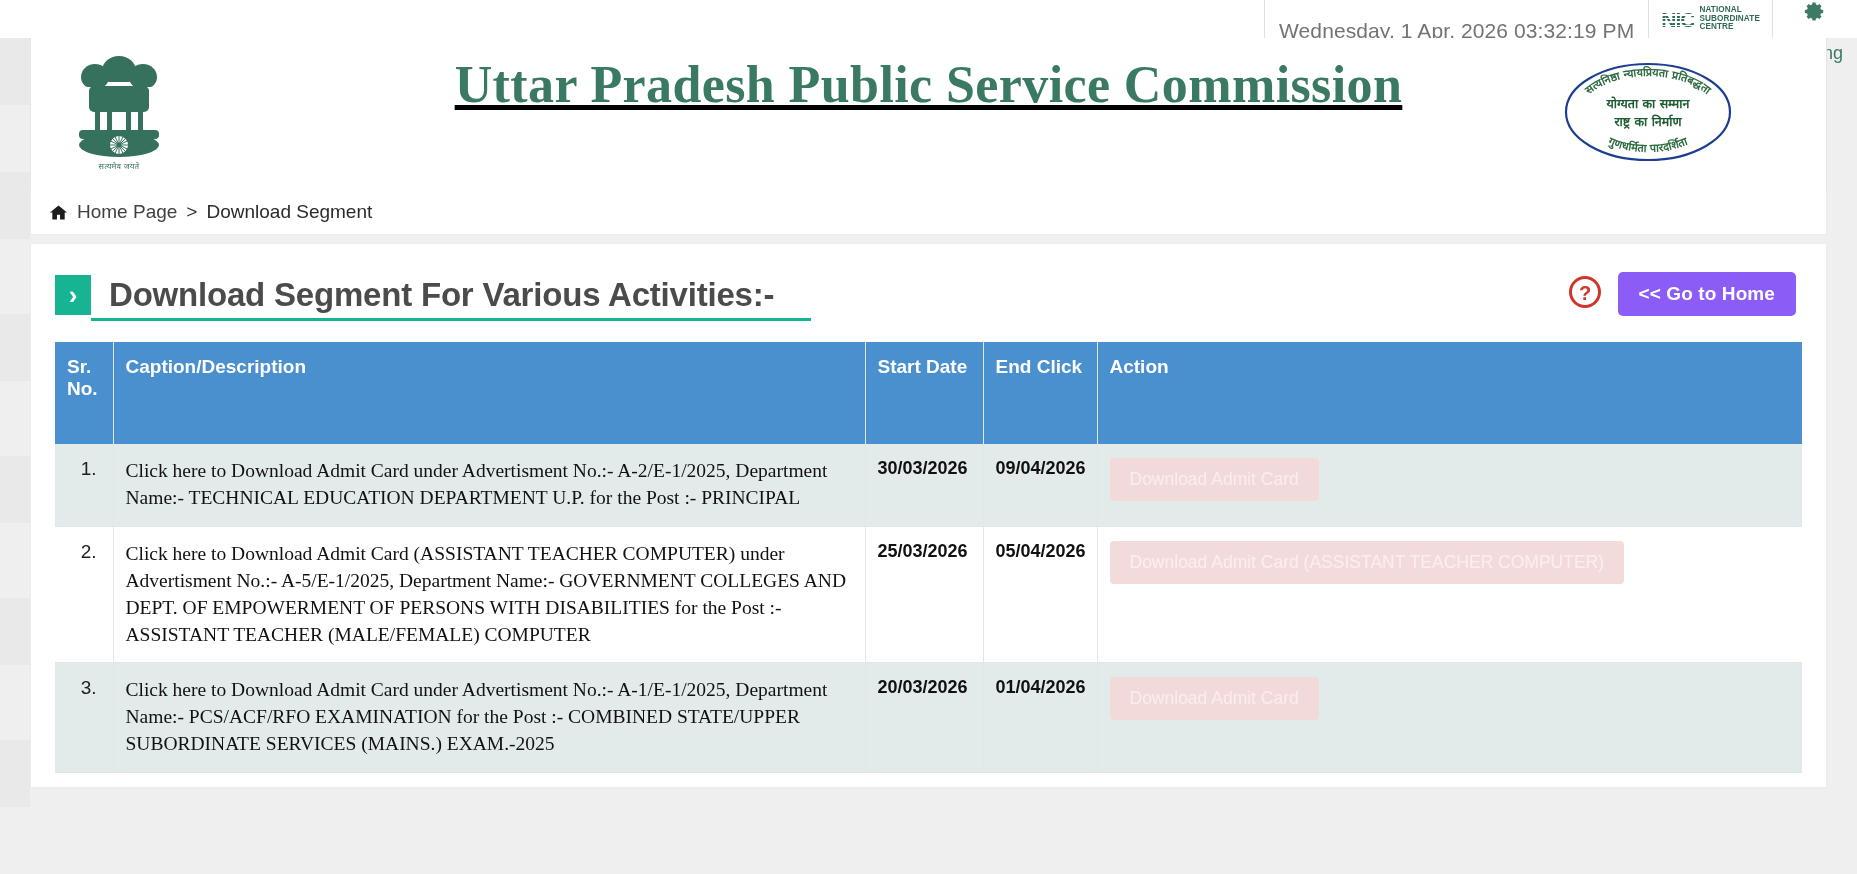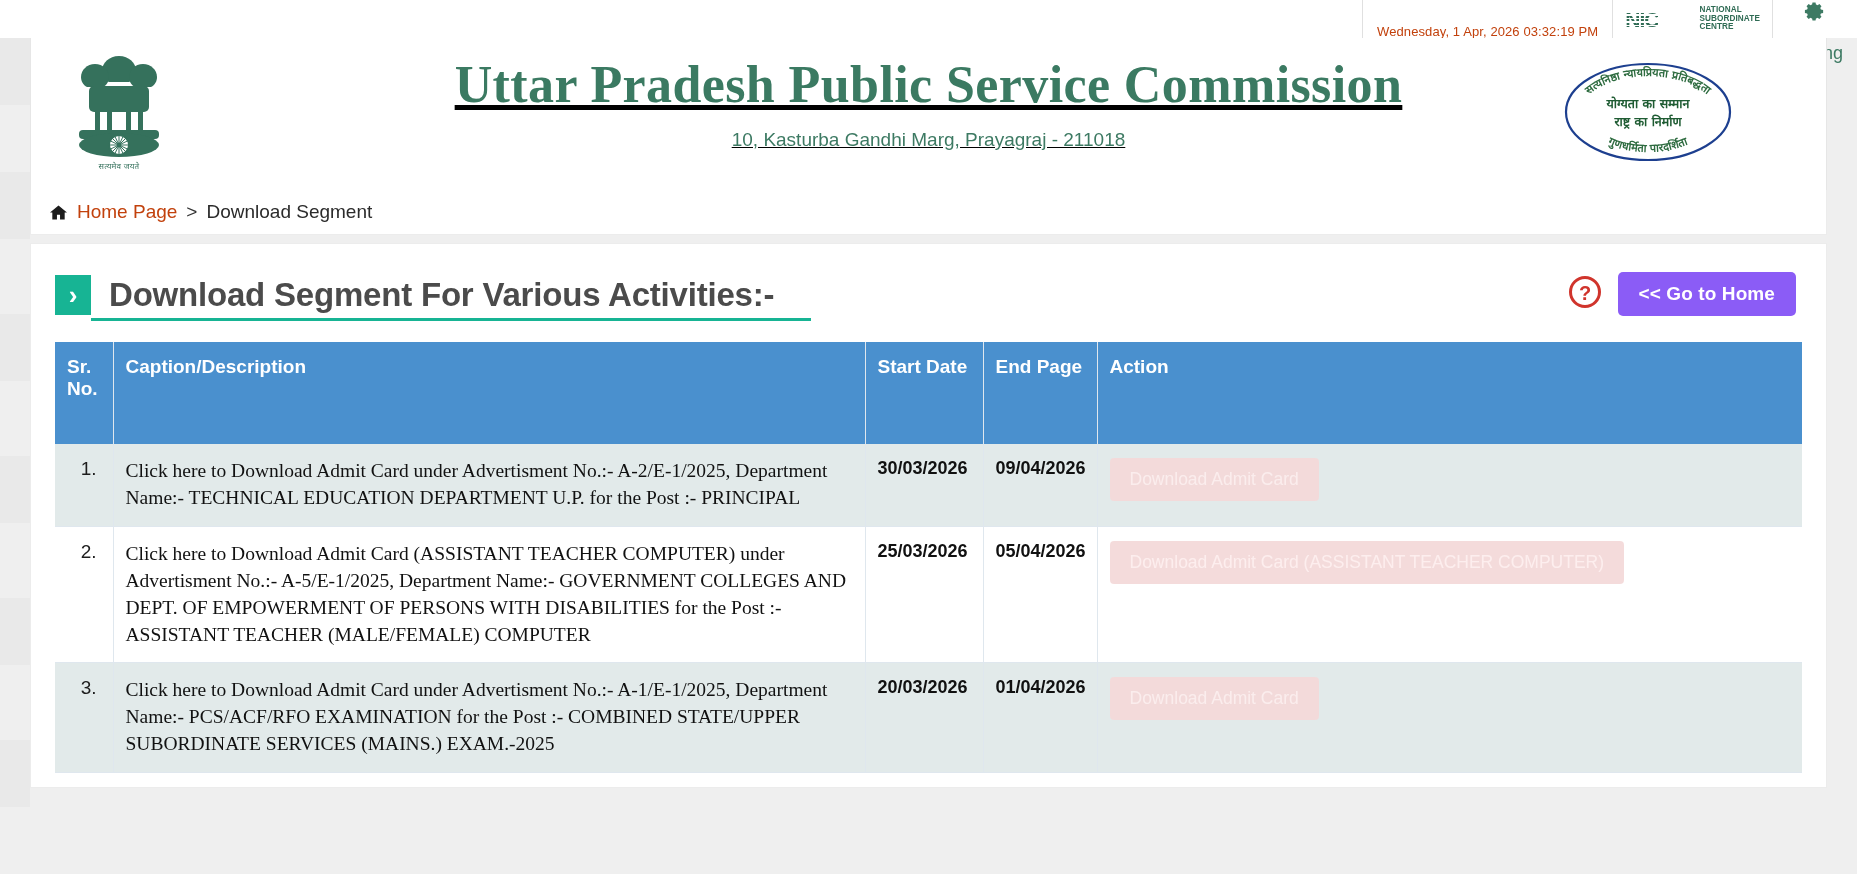--- a/index.html
+++ b/index.html
@@ -15,30 +15,30 @@
   .topbar {
     position: absolute; top: 0; left: 0; width: 1857px; height: 38px;
     background: #ffffff;
     display: flex; justify-content: flex-end; align-items: stretch;
   }
   .topbar-cell {
     display: flex; align-items: center; padding: 0 14px;
     border-left: 1px solid #e0e0e0;
     color: #3f7a66; font-size: 17px; font-weight: 400;
   }
-  .topbar-datetime { color: #c2410c; font-size: 13px; letter-spacing: .1px; margin-top: 24px; }
+  .topbar-datetime { color: #737373; font-size: 21px; letter-spacing: .1px; margin-top: 24px; }
   .nic-logo { display: flex; gap: 5px; padding: 0 12px; }
   .nic-mark {
     font-weight: 800; font-size: 21px; letter-spacing: -1px; color: #2f6b54;
     font-family: "Liberation Sans", sans-serif;
     background: repeating-linear-gradient(to bottom, #2f6b54 0 2px, #ffffff 2px 3.4px);
     -webkit-background-clip: text; background-clip: text; color: transparent;
     line-height: 1;
   }
-  .nic-words { font-size: 8.2px; line-height: 8.6px; font-weight: 700; color: #2f6b54; letter-spacing: .1px; margin-left: 36px; }
+  .nic-words { font-size: 8.2px; line-height: 8.6px; font-weight: 700; color: #2f6b54; letter-spacing: .1px; }
   .setting-cell { gap: 20px; font-size: 18px; color: #3d7a63; flex-direction: column; }
   .gear { width: 23px; height: 23px; display: block; }
 
   
   .header-band {
     position: absolute; top: 38px; left: 30px; width: 1797px; height: 152px;
     background: #ffffff;
     border-left: 1px solid #e6e6e6; border-right: 1px solid #e6e6e6;
   }
   .emblem { position: absolute; left: 32px; top: 12px; width: 112px; height: 130px; }
@@ -58,21 +58,21 @@
   }
   .seal { position: absolute; right: 92px; top: 22px; width: 172px; height: 104px; }
 
   
   .breadcrumb-band {
     position: absolute; top: 190px; left: 30px; width: 1797px; height: 45px;
     background: #ffffff; border: 1px solid #ececec; border-top: none;
     display: flex; align-items: center; padding-left: 18px; gap: 9px;
   }
   .home-ico { width: 19px; height: 17px; display: block; }
-  .crumb-link { color: #c2410c; font-size: 19px; cursor: pointer; }
+  .crumb-link { color: #404040; font-size: 19px; cursor: pointer; }
   .crumb-sep { color: #333; font-size: 19px; }
   .crumb-current { color: #2b2b2b; font-size: 19px; }
 
   
   .content-card {
     position: absolute; top: 243px; left: 30px; width: 1797px; height: 545px;
     background: #ffffff; border: 1px solid #ececec;
   }
   .title-row {
     position: relative; margin: 22px 24px 0 24px; height: 58px;
@@ -208,21 +208,20 @@
           <line x1="54.5" y1="85.6" x2="45.5" y2="104.4"></line>
           <line x1="40.6" y1="90.5" x2="59.4" y2="99.5"></line>
           <line x1="40.6" y1="99.5" x2="59.4" y2="90.5"></line>
         </g>
       </svg>
       <div class="emblem-caption">सत्यमेव जयते</div>
     </div>
 
     <div class="org-block">
       <div class="org-title">Uttar Pradesh Public Service Commission</div>
-      <div class="org-address">10, Kasturba Gandhi Marg, Prayagraj - 211018</div>
     </div>
 
     <div class="seal">
       <svg width="172" height="104" viewBox="0 0 172 104" aria-hidden="true">
         <ellipse cx="86" cy="52" rx="82" ry="48" fill="#ffffff" stroke="#1d3f8f" stroke-width="2.2"></ellipse>
         <defs>
           <path id="arcTop" d="M16 56a70 40 0 01140 0" fill="none"></path>
           <path id="arcBot" d="M22 56a64 36 0 00128 0" fill="none"></path>
         </defs>
         <text font-family="DejaVu Sans, sans-serif" font-size="11" fill="#2d6b3f" font-weight="700">
@@ -273,21 +272,21 @@
             <col class="col-desc">
             <col class="col-start">
             <col class="col-end">
             <col class="col-act">
         </colgroup>
         <thead>
           <tr>
             <th>Sr. No.</th>
             <th>Caption/Description</th>
             <th>Start Date</th>
-            <th>End Page</th>
+            <th>End Click</th>
             <th>Action</th>
           </tr>
         </thead>
         <tbody>
           <tr class="row-alt">
             <td class="cell-sr">1.</td>
             <td class="cell-desc">Click here to Download Admit Card under Advertisment No.:- A-2/E-1/2025, Department Name:- TECHNICAL EDUCATION DEPARTMENT U.P. for the Post :- PRINCIPAL</td>
             <td class="cell-date">30/03/2026</td>
             <td class="cell-date">09/04/2026</td>
             <td>

